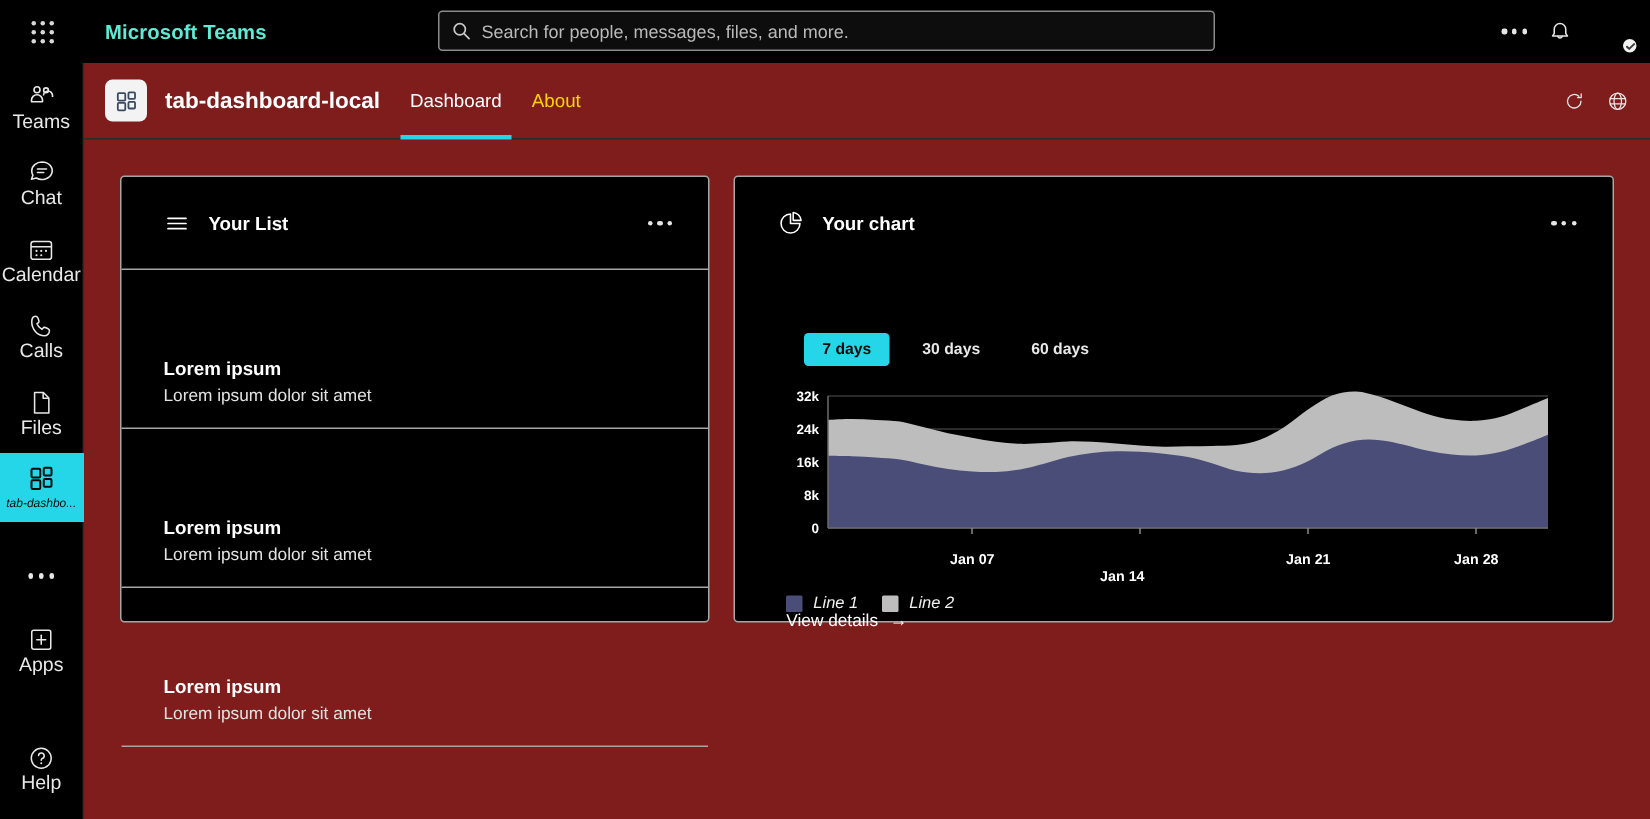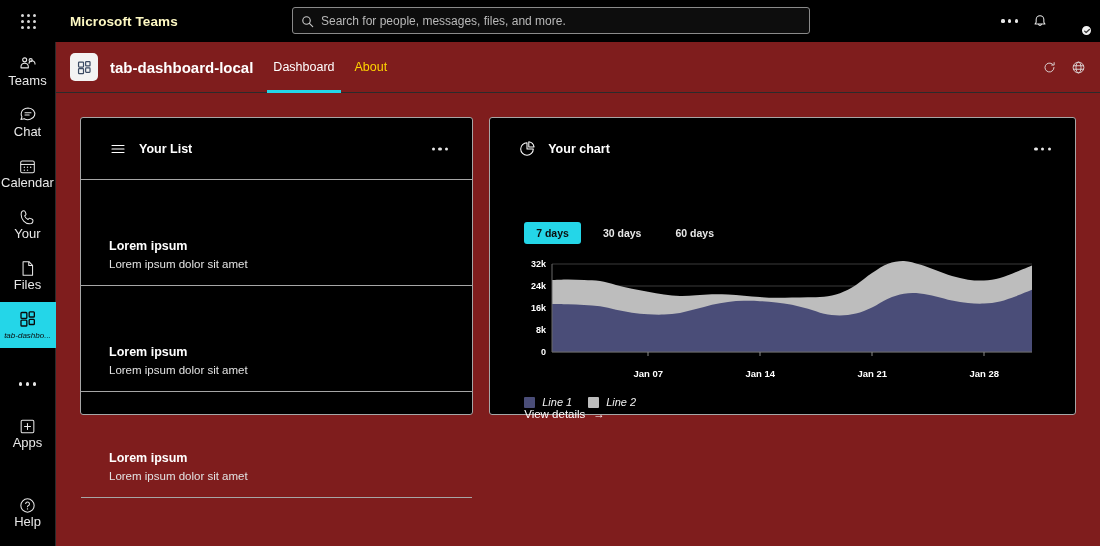--- a/index.html
+++ b/index.html
@@ -12,21 +12,21 @@
   .app { position: relative; width: 1100px; height: 546px; background:#000; display:flex; flex-direction:column; }
 
   
   .topbar {
     height: 42px; min-height:42px; background:#000; display:flex; align-items:center;
     position:relative; z-index:5;
   }
   .waffle { width:56px; height:42px; display:flex; align-items:center; justify-content:center; }
   .waffle-grid { display:grid; grid-template-columns:repeat(3,3px); grid-template-rows:repeat(3,3px); gap:3px; }
   .waffle-grid i { width:3px; height:3px; background:#d8d8d8; border-radius:50%; display:block; }
-  .brand { color:#fef9c3; font-size:13.5px; font-weight:bold; margin-left:14px; letter-spacing:.1px; }
+  .brand { color:#5eead4; font-size:13.5px; font-weight:bold; margin-left:14px; letter-spacing:.1px; }
   .search-wrap { position:absolute; left:292px; top:7px; width:518px; height:27px; }
   .search-box {
     width:100%; height:100%; background:#0d0d0d; border:1px solid #8a8a8a; border-radius:3px;
     display:flex; align-items:center; padding:0 8px;
   }
   .search-icon { width:13px; height:13px; flex:0 0 13px; margin-right:7px; }
   .search-text { color:#b9b9b9; font-size:12px; }
   .topbar-right { position:absolute; right:8px; top:0; height:42px; display:flex; align-items:center; gap:14px; }
   .tb-ico { color:#e6e6e6; display:flex; align-items:center; justify-content:center; cursor:pointer; }
   .dots-h { display:flex; gap:3.5px; align-items:center; }
@@ -103,21 +103,21 @@
     padding:8px 15px; cursor:pointer; font-family:"Liberation Sans", sans-serif;
   }
 
   
   .chart-body { padding:0 28px 0 34px; display:flex; flex-direction:column; flex:1; }
   .ranges { display:flex; gap:10px; margin-top:-6px; }
   .range-pill {
     font-size:10.5px; font-weight:bold; color:#e8e8e8; padding:5px 12px; border-radius:3px; cursor:pointer;
     background:transparent;
   }
-  .range-pill.active { background:#24d6e8; color:#0c0c0c; }
+  .range-pill.active { background:#24d6e8; color:#0c0c0c;margin-left:12px; }
   .plot-wrap { margin-top:14px; position:relative; height:108px; }
   .plot-svg { display:block; }
   .xlabels { display:flex; position:relative; height:14px; margin-top:2px; }
   .xlab { position:absolute; font-size:9.5px; font-weight:bold; color:#fff; transform:translateX(-50%); }
   .legend { display:flex; gap:16px; margin-top:14px; align-items:center;font-style:italic; }
   .leg { display:flex; align-items:center; gap:7px; }
   .leg-sw { width:11px; height:11px; border-radius:1px; }
   .leg-lbl { font-size:11px; color:#f0f0f0; }
   .viewdetails { margin-top:auto; padding-bottom:18px; display:flex; align-items:center; gap:8px; cursor:pointer; }
   .vd-lbl { color:#fff; font-size:11.5px; }
@@ -221,21 +221,21 @@
         </span>
         <span class="ri-lbl">Calendar</span>
       </div>
 
       <div class="rail-item">
         <span class="ri-ico">
           <svg width="19" height="19" viewBox="0 0 24 24" fill="none" stroke="#e8e8e8" stroke-width="1.3">
             <path d="M7.4 3.6c1 0 1.5.6 1.9 1.7l.7 2c.3.9.1 1.4-.6 1.9l-1 .7c.7 1.9 2.3 3.7 4.2 4.7l.8-1c.5-.7 1.1-.8 2-.5l2 .8c1 .4 1.5.9 1.5 1.9 0 2.4-2 4.2-4.2 4.2C9 20 4 14.8 4 8.2 4 5.7 5.2 3.6 7.4 3.6z" stroke-linejoin="round"></path>
           </svg>
         </span>
-        <span class="ri-lbl">Your</span>
+        <span class="ri-lbl">Calls</span>
       </div>
 
       <div class="rail-item">
         <span class="ri-ico">
           <svg width="19" height="19" viewBox="0 0 24 24" fill="none" stroke="#e8e8e8" stroke-width="1.3">
             <path d="M6.4 3.4h7.4l4.6 4.6v12.6H6.4z" stroke-linejoin="round"></path>
             <path d="M13.6 3.4v4.8h4.8" stroke-linejoin="round"></path>
           </svg>
         </span>
         <span class="ri-lbl">Files</span>
@@ -401,21 +401,21 @@
                   <line x1="28" x2="508" y1="94" y2="94" stroke="#6b6b6b" stroke-width="1"></line>
                   <line x1="28" x2="28" y1="6" y2="94" stroke="#6b6b6b" stroke-width="1"></line>
                   <line x1="124" x2="124" y1="94" y2="98" stroke="#8a8a8a" stroke-width="1"></line>
                   <line x1="236" x2="236" y1="94" y2="98" stroke="#8a8a8a" stroke-width="1"></line>
                   <line x1="348" x2="348" y1="94" y2="98" stroke="#8a8a8a" stroke-width="1"></line>
                   <line x1="460" x2="460" y1="94" y2="98" stroke="#8a8a8a" stroke-width="1"></line>
                 </svg>
             </div>
             <div class="xlabels" id="xlabels">
                 <span class="xlab" style="left: 124px;">Jan 07</span>
-                <span class="xlab" style="left: 236px;">Jan 14</span>
+                <span class="xlab" style="left: 224px; margin-top: 11px;">Jan 14</span>
                 <span class="xlab" style="left: 348px;">Jan 21</span>
                 <span class="xlab" style="left: 460px;">Jan 28</span>
               </div>
 
             <div class="legend">
               <span class="leg">
                 <span class="leg-sw" id="sw0" style="background: rgb(74, 77, 120);"></span>
                 <span class="leg-lbl">Line 1</span>
               </span>
               <span class="leg">

